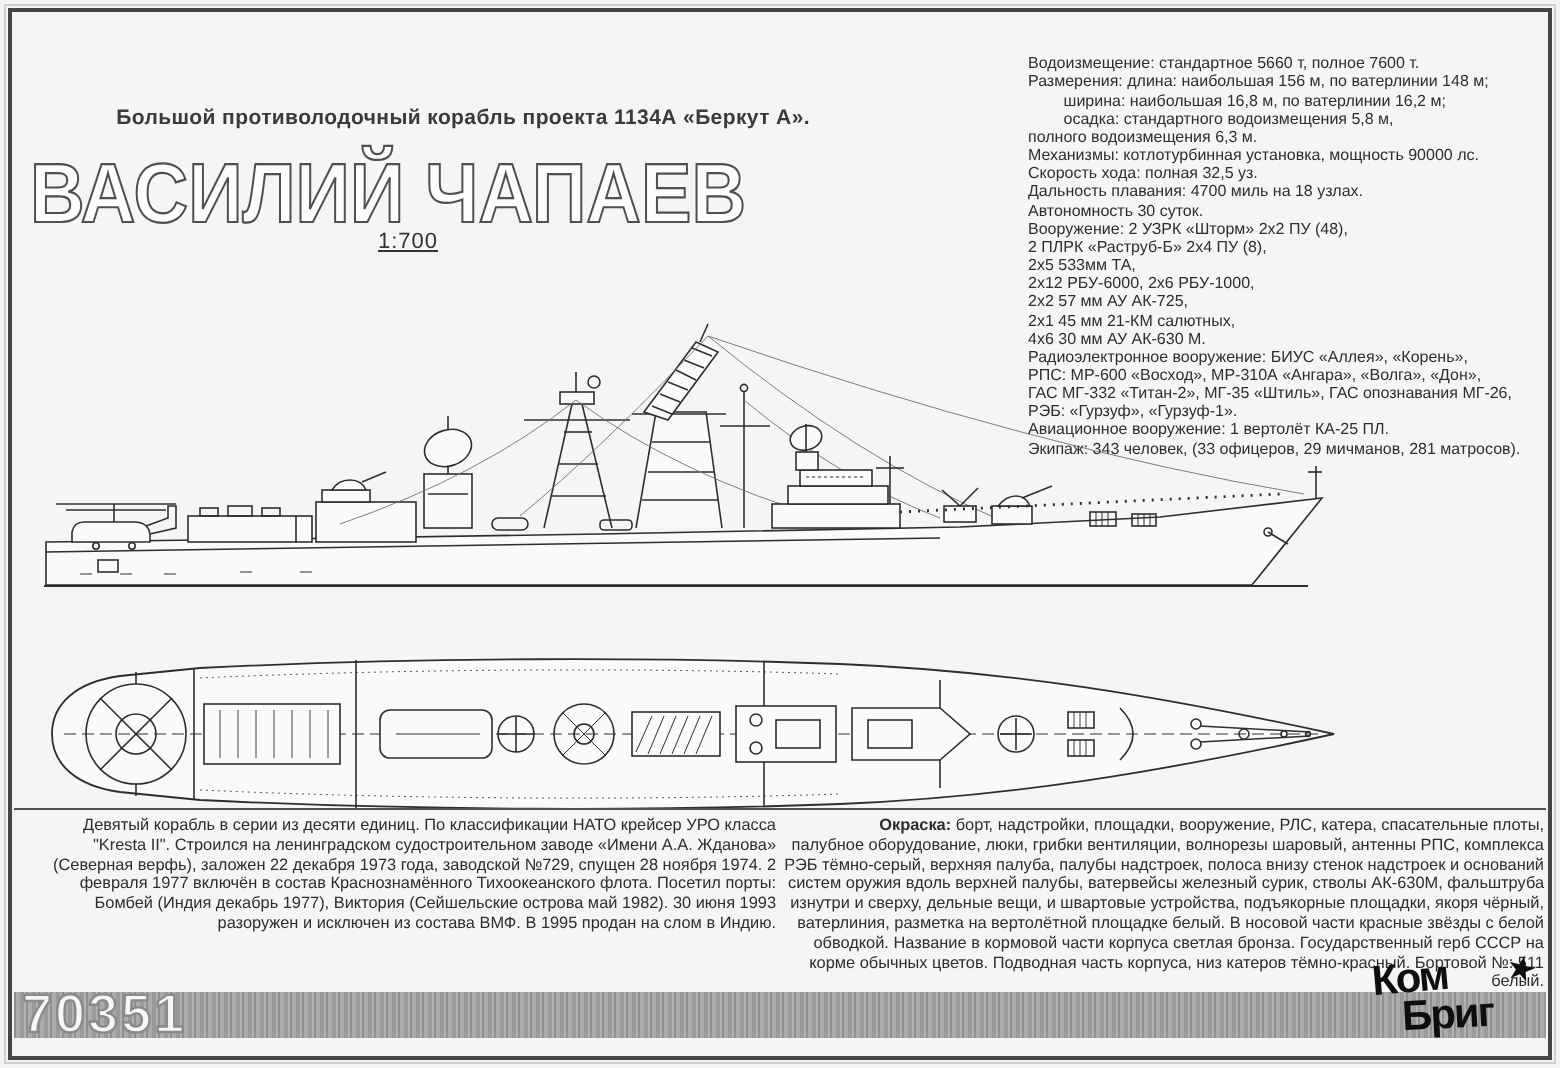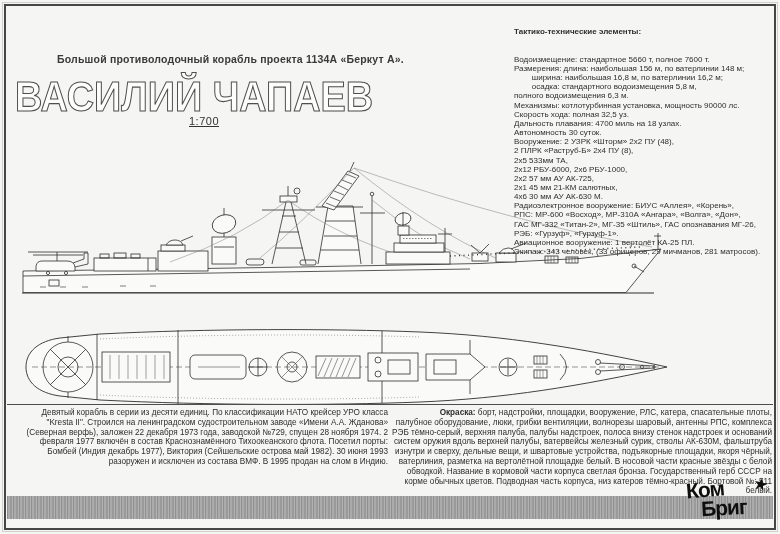--- a/index.html
+++ b/index.html
@@ -1,20 +1,20 @@
 <!DOCTYPE html>
 <html><head>
 <meta charset="utf-8">
 <style>
   html,body{margin:0;padding:0;background:#e8e8e6;}
   .page{position:relative;width:780px;height:534px;background:#f5f5f3;overflow:hidden;
         font-family:"Liberation Sans",sans-serif;color:#222;}
   .frame{position:absolute;inset:4px;border:2.5px solid #454545;outline:1px solid #cfcfcc;outline-offset:1px;pointer-events:none;}
   .abs{position:absolute;}
-  .subtitle{left:57px;top:53px;width:360px;font-size:10.5px;font-weight:bold;color:#3a3a3a;letter-spacing:.2px;white-space:nowrap;}
+  .subtitle{left:45px;top:53px;width:360px;font-size:10.5px;font-weight:bold;color:#3a3a3a;letter-spacing:.2px;white-space:nowrap;text-align:right;}
   .title-svg{position:absolute;left:12px;top:70px;}
   .scale{left:168px;top:115px;width:72px;text-align:center;font-size:11px;color:#333;
          text-decoration:underline;letter-spacing:.5px;}
   .specs{left:514px;top:9px;width:264px;font-size:8px;line-height:9.15px;color:#2e2e2e;white-space:pre-wrap;}
   .specs .spec-heading{font-weight:bold;}
   .btext{font-size:8.2px;line-height:9.8px;color:#2d2d2d;text-align:right;}
   .history{left:14px;top:408px;width:374px;}
   .painting{left:388px;top:408px;width:384px;}
   .painting .lead{font-weight:bold;padding-left:27px;}
   .sep{left:7px;top:404px;width:766px;height:1px;background:#4d4d4d;}
@@ -233,31 +233,31 @@
     </g>
   </svg>
 
   <div class="abs subtitle">Большой противолодочный корабль проекта 1134А «Беркут А».</div>
   <svg class="title-svg" width="390" height="52" viewBox="0 0 390 52">
     <text x="3" y="41" font-size="42" font-weight="bold" fill="#fdfdfc" stroke="#4f4f4f" stroke-width="1.1" textLength="358" lengthAdjust="spacingAndGlyphs">ВАСИЛИЙ ЧАПАЕВ</text>
   </svg>
   <div class="abs scale">1:700</div>
 
   <div class="abs specs">
-    <div class="spec-heading">Тактико-технические элементы:</div>
     <div><div>Водоизмещение: стандартное 5660 т, полное 7600 т.</div><div>Размерения: длина: наибольшая 156 м, по ватерлинии 148 м;</div><div>&nbsp;&nbsp;&nbsp;&nbsp;&nbsp;&nbsp;&nbsp;&nbsp;ширина: наибольшая 16,8 м, по ватерлинии 16,2 м;</div><div>&nbsp;&nbsp;&nbsp;&nbsp;&nbsp;&nbsp;&nbsp;&nbsp;осадка: стандартного водоизмещения 5,8 м,</div><div>полного водоизмещения 6,3 м.</div><div>Механизмы: котлотурбинная установка, мощность 90000 лс.</div><div>Скорость хода: полная 32,5 уз.</div><div>Дальность плавания: 4700 миль на 18 узлах.</div><div>Автономность 30 суток.</div><div>Вооружение: 2 УЗРК «Шторм» 2х2 ПУ (48),</div><div>2 ПЛРК «Раструб-Б» 2х4 ПУ (8),</div><div>2х5 533мм ТА,</div><div>2х12 РБУ-6000, 2х6 РБУ-1000,</div><div>2х2 57 мм АУ АК-725,</div><div>2х1 45 мм 21-КМ салютных,</div><div>4х6 30 мм АУ АК-630 М.</div><div>Радиоэлектронное вооружение: БИУС «Аллея», «Корень»,</div><div>РПС: МР-600 «Восход», МР-310А «Ангара», «Волга», «Дон»,</div><div>ГАС МГ-332 «Титан-2», МГ-35 «Штиль», ГАС опознавания МГ-26,</div><div>РЭБ: «Гурзуф», «Гурзуф-1».</div><div>Авиационное вооружение: 1 вертолёт КА-25 ПЛ.</div><div>Экипаж: 343 человек, (33 офицеров, 29 мичманов, 281 матросов).</div></div>
   </div>
 
   <div class="abs sep"></div>
 
   <div class="abs btext history">Девятый корабль в серии из десяти единиц. По классификации НАТО крейсер УРО класса "Kresta II". Строился на ленинградском судостроительном заводе «Имени А.А. Жданова» (Северная верфь), заложен 22 декабря 1973 года, заводской №729, спущен 28 ноября 1974. 2 февраля 1977 включён в состав Краснознамённого Тихоокеанского флота. Посетил порты: Бомбей (Индия декабрь 1977), Виктория (Сейшельские острова май 1982). 30 июня 1993 разоружен и исключен из состава ВМФ. В 1995 продан на слом в Индию.</div>
 
   <div class="abs btext painting"><span class="lead">Окраска:</span><span> борт, надстройки, площадки, вооружение, РЛС, катера, спасательные плоты, палубное оборудование, люки, грибки вентиляции, волнорезы шаровый, антенны РПС, комплекса РЭБ тёмно-серый, верхняя палуба, палубы надстроек, полоса внизу стенок надстроек и оснований систем оружия вдоль верхней палубы, ватервейсы железный сурик, стволы АК-630М, фальштруба изнутри и сверху, дельные вещи, и швартовые устройства, подъякорные площадки, якоря чёрный, ватерлиния, разметка на вертолётной площадке белый. В носовой части красные звёзды с белой обводкой. Название в кормовой части корпуса светлая бронза. Государственный герб СССР на корме обычных цветов. Подводная часть корпуса, низ катеров тёмно-красный. Бортовой №: 511 белый.</span></div>
 
   <div class="abs band"></div>
+  <div class="abs kitnum">70351</div>
 
   <div class="abs brand">
     <span class="l1">Ком</span>
     <span class="star">★</span>
     <br>
     <span class="l2">Бриг</span>
   </div>
 
   <div class="frame"></div>
 </div>

